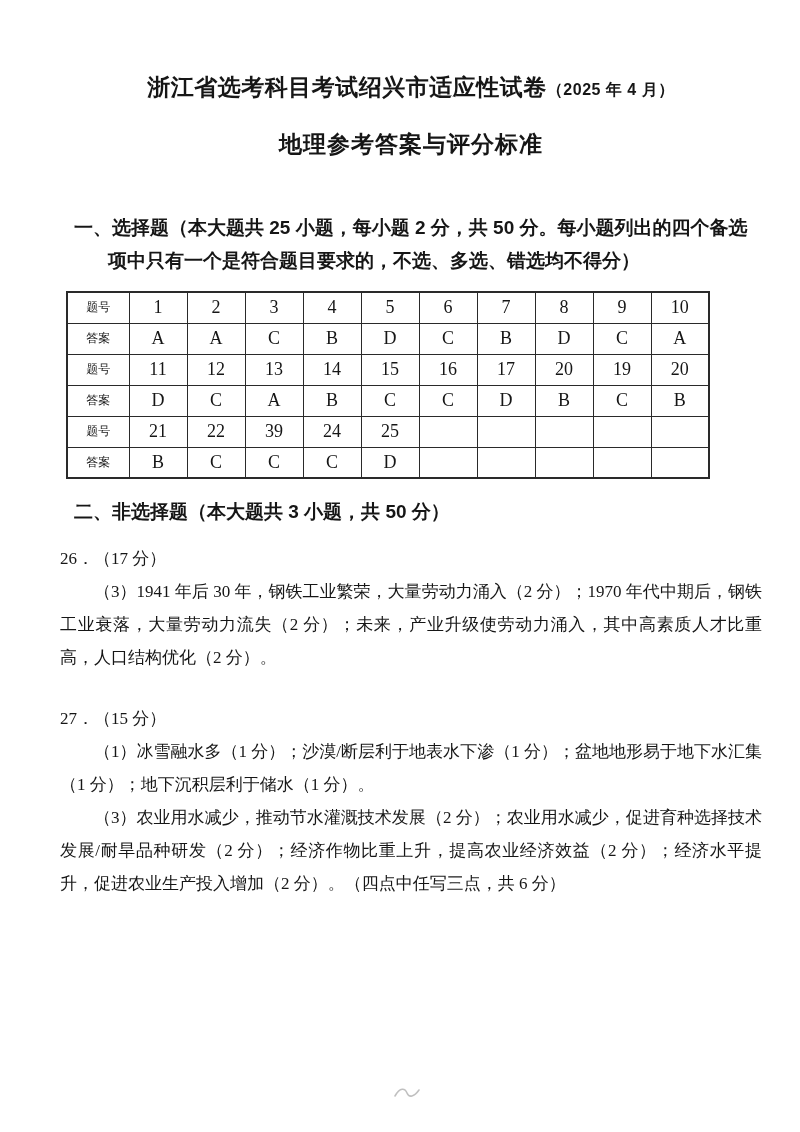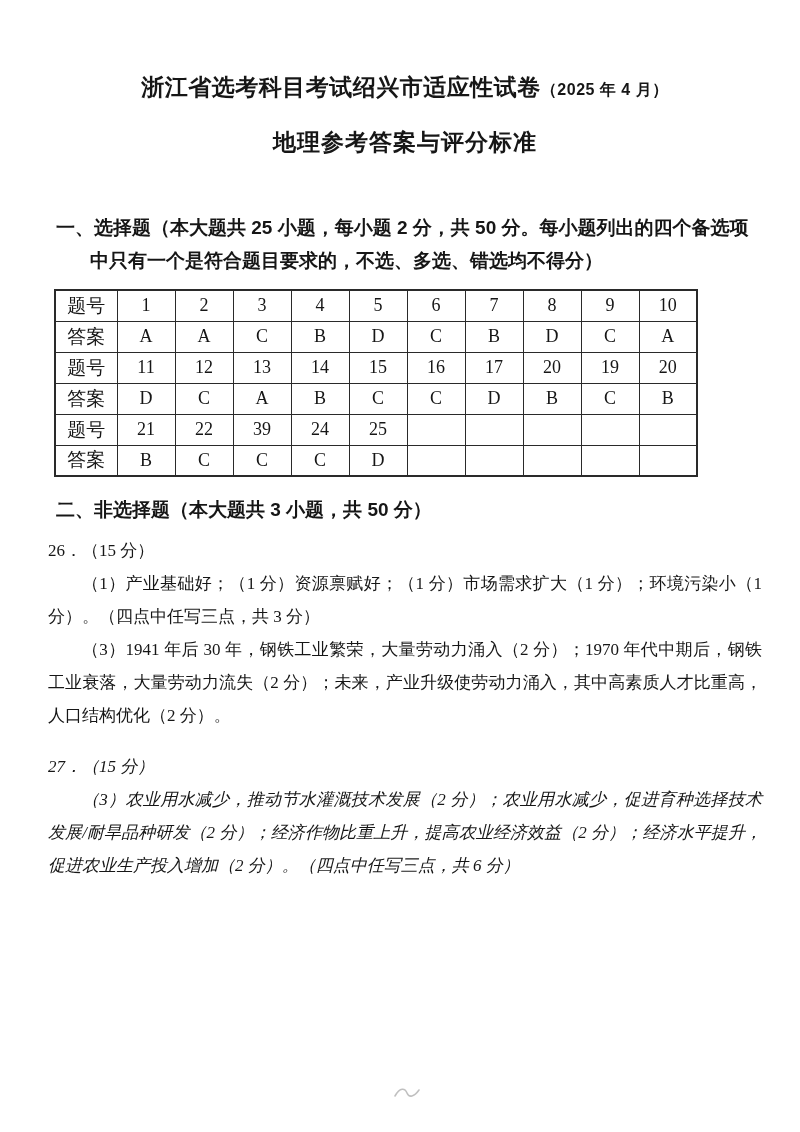--- a/index.html
+++ b/index.html
@@ -9,44 +9,44 @@
     height: 1132px;
     background: #fbfbfa;
     color: #161616;
     font-family: "Liberation Serif", "DejaVu Serif", serif;
   }
   .page {
     position: relative;
     width: 800px;
     height: 1132px;
     background: #ffffff;
-    padding: 70px 38px 0 48px;
+    padding: 70px 38px 0 60px;
     overflow: hidden;
   }
   .doc-title {
     margin: 0;
     text-align: center;
     font-family: "Liberation Sans", "DejaVu Sans", sans-serif;
     font-weight: 700;
     font-size: 23px;
     line-height: 34px;
     letter-spacing: 0.5px;
   }
   .doc-title .paren { font-size: 16px; }
   .doc-subtitle {
     margin: 20px 0 0 0;
     text-align: center;
-    font-family: Liberation Mono, monospace;
+    font-family: Liberation Sans, sans-serif;
     font-weight: 700;
     font-size: 23px;
     line-height: 34px;
     letter-spacing: 1px;
   }
   .sec-heading {
-    margin: 8px;
+    margin: 14px;
     font-family: "Liberation Sans", "DejaVu Sans", sans-serif;
     font-weight: 700;
     font-size: 19px;
     line-height: 33px;
   }
   .sec1-heading {
     margin-top: 50px;
     padding-left: 34px;
     text-indent: -34px;
   }
@@ -59,36 +59,36 @@
     border: 2px solid #2a2a2a;
   }
   .answer-table td {
     border: 1px solid #2a2a2a;
     height: 31px;
     text-align: center;
     vertical-align: middle;
     padding: 0 2px;
     overflow: hidden;
   }
-  .answer-table td.label-cell { width: 62px; font-size: 19px; }
+  .answer-table td.label-cell { width: 62px; font-size: 12px; }
   .sec2-heading { margin-top: 16px; }
   .q-number {
     margin: 0;
     font-size: 17px;
     line-height: 33px;
   }
   .para {
     margin: 0;
     font-size: 17px;
     line-height: 33px;
     text-indent: 2em;
     text-align: justify;
   }
   .question-block { margin: 0; }
-  .q27-block { margin-top: 18px; font-style: italic; }
+  .q27-block { margin-top: 28px; }
   .stray-mark {
     position: absolute;
     left: 392px;
     top: 1084px;
     opacity: 0.55;
   }
 </style>
 </head>
 <body>
 
@@ -182,30 +182,30 @@
             <td></td>
           </tr>
         </tbody>
     </table>
   </section>
 
   <section>
     <h3 class="sec-heading sec2-heading">二、非选择题（本大题共 3 小题，共 50 分）</h3>
 
     <div class="question-block">
-      <p class="q-number">26．（15 分）</p>
+      <p class="q-number">26．（17 分）</p>
       <div>
-          <p class="para">（1）产业基础好；（1 分）资源禀赋好；（1 分）市场需求扩大（1 分）；环境污染小（1 分）。（四点中任写三点，共 3 分）</p>
           <p class="para">（3）1941 年后 30 年，钢铁工业繁荣，大量劳动力涌入（2 分）；1970 年代中期后，钢铁工业衰落，大量劳动力流失（2 分）；未来，产业升级使劳动力涌入，其中高素质人才比重高，人口结构优化（2 分）。</p>
         </div>
     </div>
 
     <div class="question-block q27-block">
       <p class="q-number">27．（15 分）</p>
       <div>
+          <p class="para">（1）冰雪融水多（1 分）；沙漠/断层利于地表水下渗（1 分）；盆地地形易于地下水汇集（1 分）；地下沉积层利于储水（1 分）。</p>
           <p class="para">（3）农业用水减少，推动节水灌溉技术发展（2 分）；农业用水减少，促进育种选择技术发展/耐旱品种研发（2 分）；经济作物比重上升，提高农业经济效益（2 分）；经济水平提升，促进农业生产投入增加（2 分）。（四点中任写三点，共 6 分）</p>
         </div>
     </div>
   </section>
 
   <svg class="stray-mark" width="30" height="18" viewBox="0 0 30 18">
     <path d="M3 12 C 8 3, 13 4, 15 9 C 17 14, 22 13, 27 6" fill="none" stroke="#8d8d8d" stroke-width="1.6" stroke-linecap="round"></path>
   </svg>
 
 </div>

